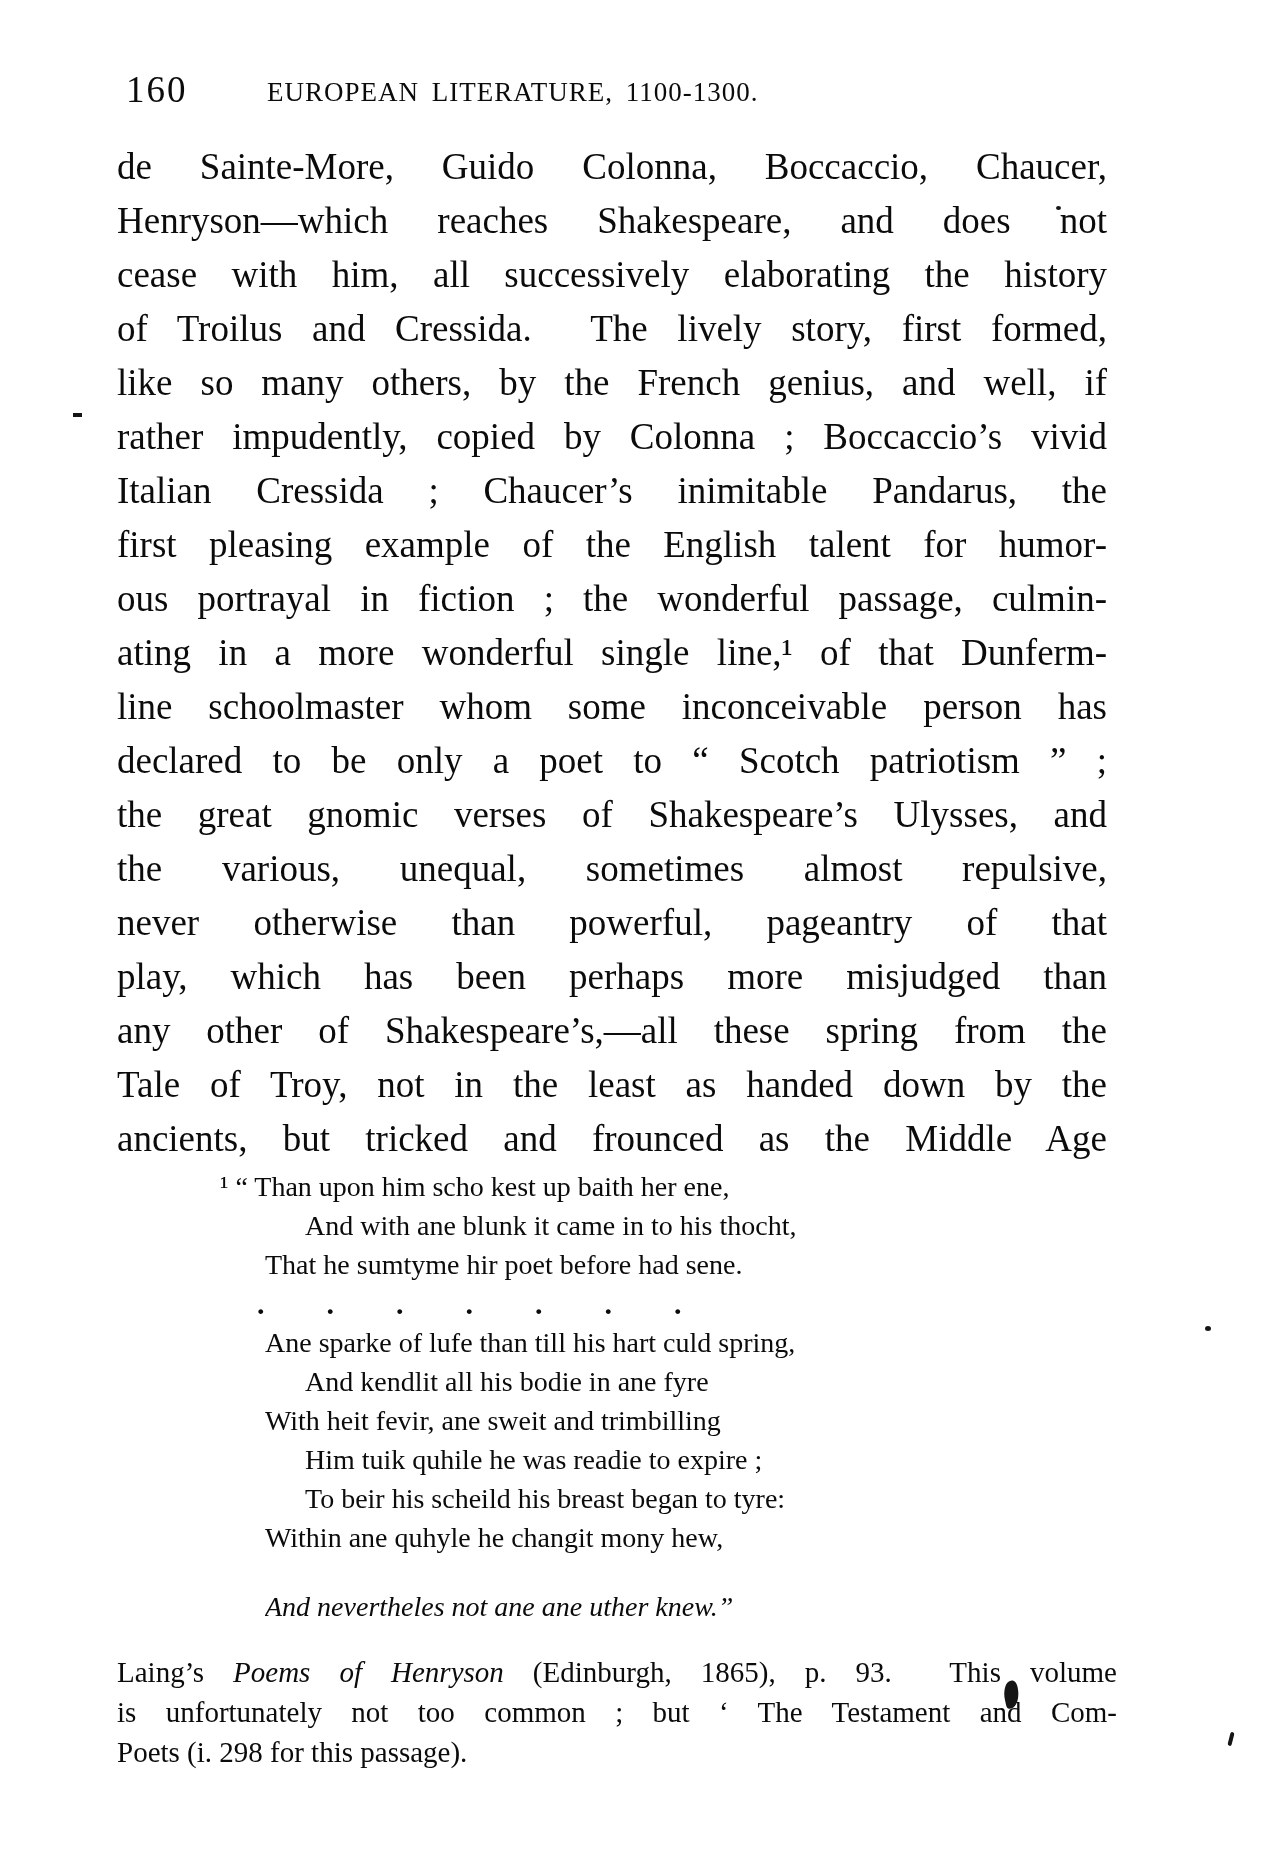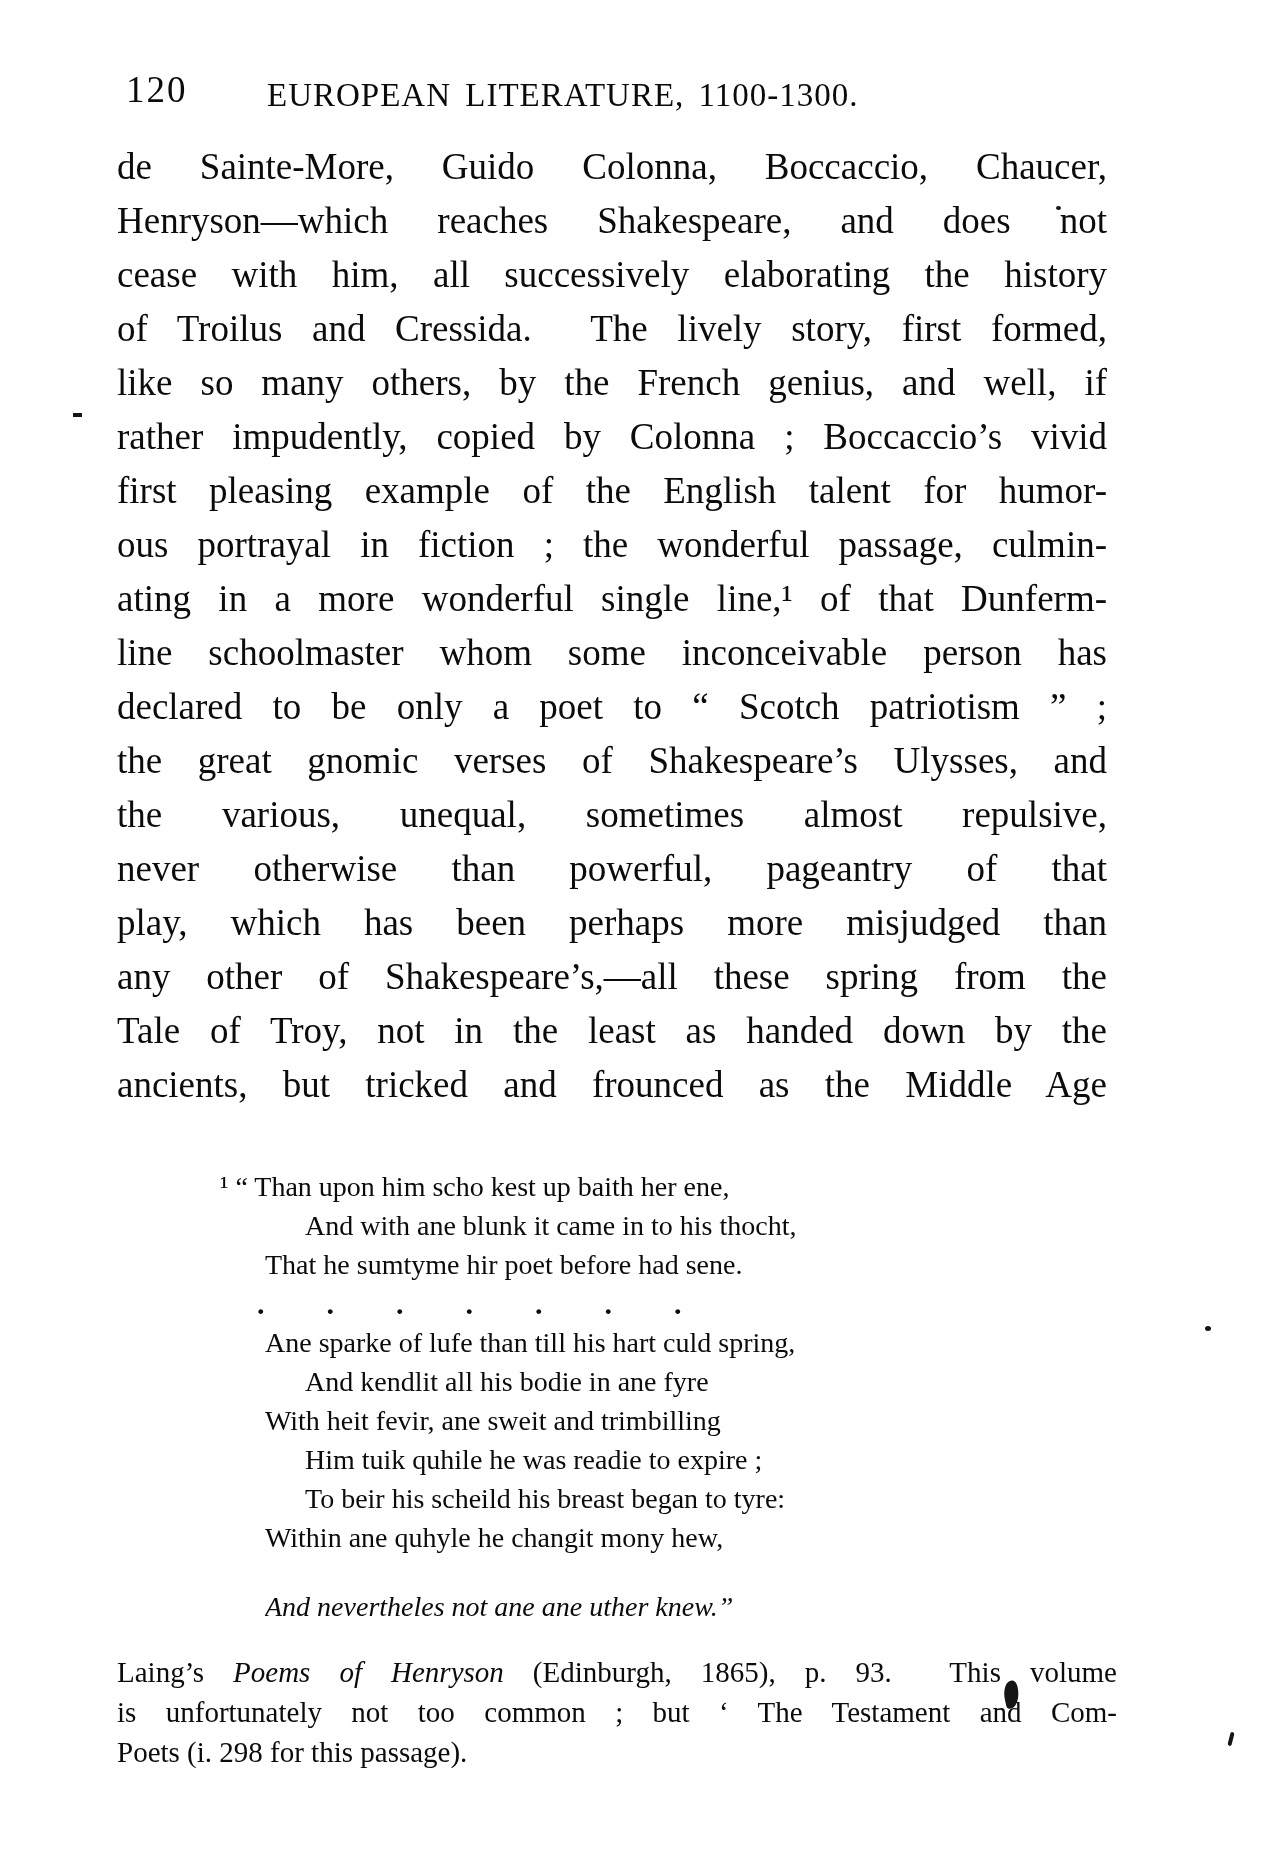--- a/index.html
+++ b/index.html
@@ -22,21 +22,21 @@
     position: absolute;
     left: 126px;
     top: 68px;
     font-size: 37px;
     letter-spacing: 2px;
   }
   .running-header {
     position: absolute;
     left: 267px;
     top: 77px;
-    font-size: 33px;
+    font-size: 27px;
     letter-spacing: 1px;
     word-spacing: 5px;
     white-space: nowrap;
   }
 
   
   .body-text {
     position: absolute;
     left: 117px;
     top: 140px;
@@ -99,30 +99,31 @@
   .a-under-comma { left: 1056px; top: 206px;  width: 5px;  height: 4px; border-radius: 50%; }
   .a-right-dot   { left: 1205px; top: 1326px; width: 6px;  height: 5px; border-radius: 50%; }
   .a-apostrophe  { left: 1229px; top: 1732px; width: 4px;  height: 14px; border-radius: 2px; transform: rotate(14deg); }
   .a-ink-blob    { left: 1004px; top: 1681px; width: 15px; height: 27px; border-radius: 70% 30% 80% 20%; transform: rotate(-12deg); }
 </style>
 </head>
 <body>
 
 <div class="page">
 
-  <div class="page-number">120</div>
+  <div class="page-number">160</div>
   <div class="running-header">EUROPEAN LITERATURE, 1100-1300.</div>
 
   <div class="body-text">
     <div class="bline">de Sainte-More, Guido Colonna, Boccaccio, Chaucer,</div>
     <div class="bline">Henryson—which reaches Shakespeare, and does not</div>
     <div class="bline">cease with him, all successively elaborating the history</div>
     <div class="bline">of Troilus and Cressida.&nbsp; The lively story, first formed,</div>
     <div class="bline">like so many others, by the French genius, and well, if</div>
     <div class="bline">rather impudently, copied by Colonna ; Boccaccio’s vivid</div>
+    <div class="bline">Italian Cressida ; Chaucer’s inimitable Pandarus, the</div>
     <div class="bline">first pleasing example of the English talent for humor-</div>
     <div class="bline">ous portrayal in fiction ; the wonderful passage, culmin-</div>
     <div class="bline">ating in a more wonderful single line,¹ of that Dunferm-</div>
     <div class="bline">line schoolmaster whom some inconceivable person has</div>
     <div class="bline">declared to be only a poet to “ Scotch patriotism ” ;</div>
     <div class="bline">the great gnomic verses of Shakespeare’s Ulysses, and</div>
     <div class="bline">the various, unequal, sometimes almost repulsive,</div>
     <div class="bline">never otherwise than powerful, pageantry of that</div>
     <div class="bline">play, which has been perhaps more misjudged than</div>
     <div class="bline">any other of Shakespeare’s,—all these spring from the</div>

